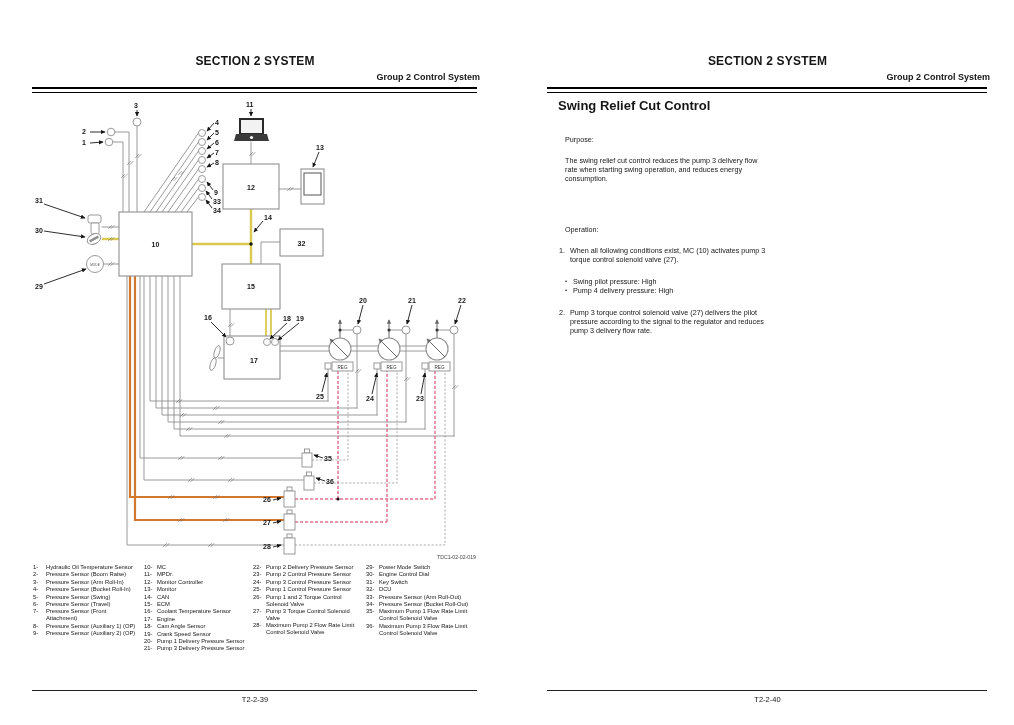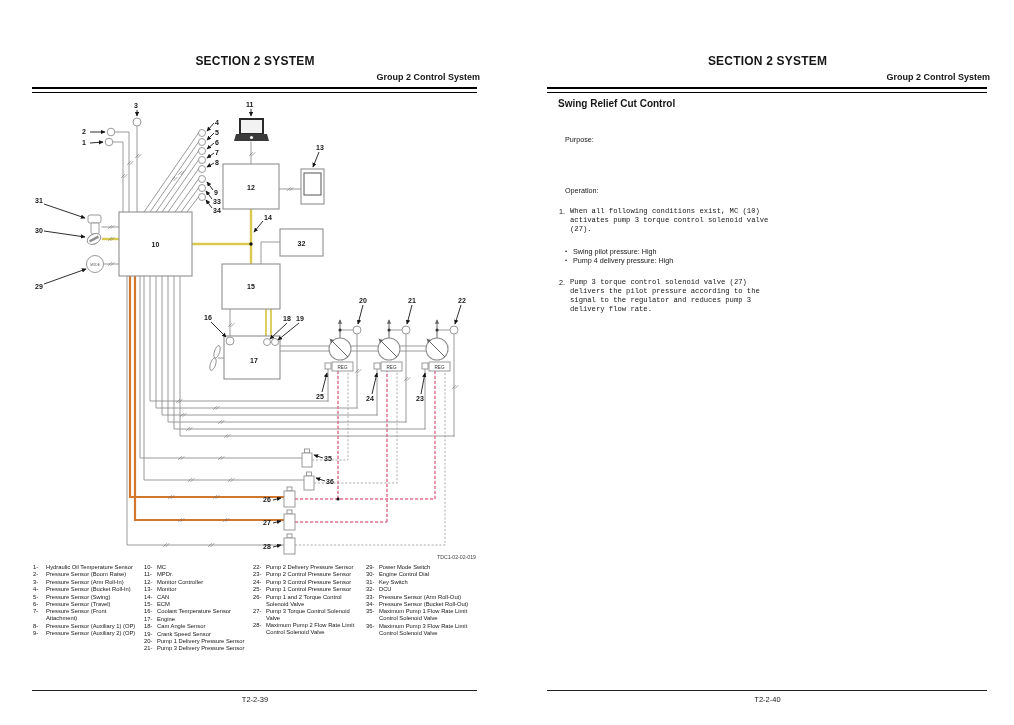--- a/index.html
+++ b/index.html
@@ -9,27 +9,27 @@
   .page-left{left:30px;width:450px;}
   .page-right{left:545px;width:445px;}
   .hdr-title{position:absolute;top:38px;left:0;right:0;text-align:center;
              font-size:12px;font-weight:bold;letter-spacing:.2px;}
   .hdr-sub{position:absolute;top:56px;left:0;right:0;text-align:right;
            font-size:9px;font-weight:bold;}
   .hdr-rule{position:absolute;top:71px;left:2px;right:3px;height:3px;
             border-top:2px solid #000;border-bottom:1px solid #000;}
   .ftr-rule{position:absolute;top:674px;left:2px;right:3px;border-top:1.2px solid #222;}
   .ftr-text{position:absolute;top:679px;left:0;right:0;text-align:center;font-size:7.5px;}
-  .rp-heading{position:absolute;top:82px;left:13px;font-size:10px;font-weight:bold;text-align:right;}
+  .rp-heading{position:absolute;top:82px;left:13px;font-size:13px;font-weight:bold;text-align:right;}
   .rp-body{position:absolute;top:107px;left:8px;width:224px;font-size:7.2px;line-height:9px;}
   .rp-body p{margin:12px;}
   .sp18{height:18px;} .sp13{height:13px;}
   .numitem{display:flex;}
   .numitem .no{width:11px;flex:none;}
-  .numitem .tx{flex:1;font-family:Liberation Mono, monospace;}
+  .numitem .tx{flex:1;}
   .bullets{padding-left:12px;}
   .blt-row{display:flex;}
   .blt-row .blt{width:8px;flex:none;font-size:6px;line-height:9px;}
   .legend{position:absolute;top:548px;left:3px;width:447px;display:flex;
           font-size:5.8px;line-height:6.9px;}
   .lcol{flex:none;}
   .lc1{width:111px;} .lc2{width:109px;} .lc3{width:113px;} .lc4{width:114px;}
   .li{display:flex;margin-bottom:.5px;}
   .li .ln-num{width:13px;flex:none;}
   .li .ln-txt{flex:1;padding-right:7px;}
@@ -545,20 +545,21 @@
 
   <div class="page page-right">
     <div class="hdr-title">SECTION 2 SYSTEM</div>
     <div class="hdr-sub">Group 2 Control System</div>
     <div class="hdr-rule"></div>
 
     <div class="rp-heading">Swing Relief Cut Control</div>
 
     <div class="rp-body">
       <p>Purpose:</p>
+      <p>The swing relief cut control reduces the pump 3 delivery flow rate when starting swing operation, and reduces energy consumption.</p>
       <div class="sp18"></div>
       <p>Operation:</p>
       <div class="numitem" style="padding-left:6px;">
         <span class="no">1.</span>
         <span class="tx">When all following conditions exist, MC (10) activates pump 3 torque control solenoid valve (27).</span>
       </div>
       <div class="sp13"></div>
       <div class="bullets">
         <div class="blt-row">
           <span class="blt">•</span>

